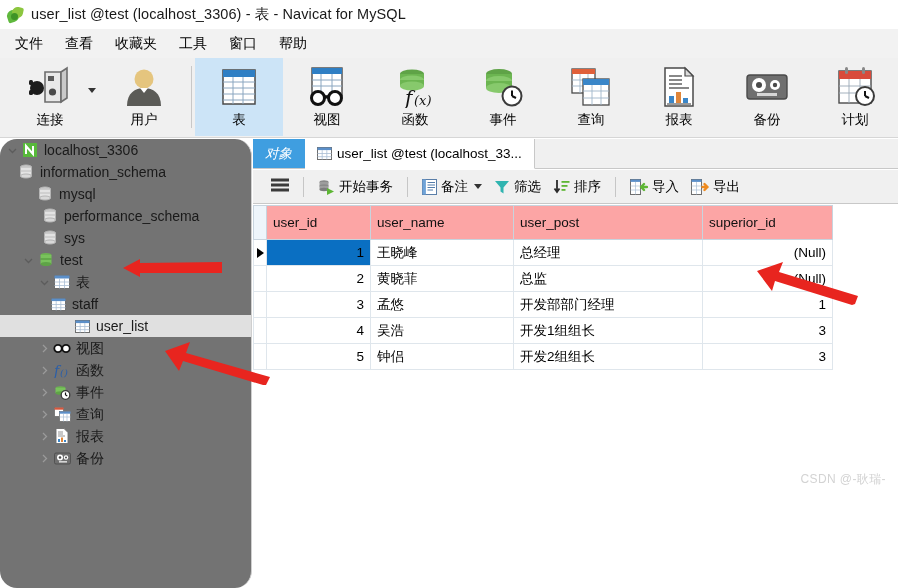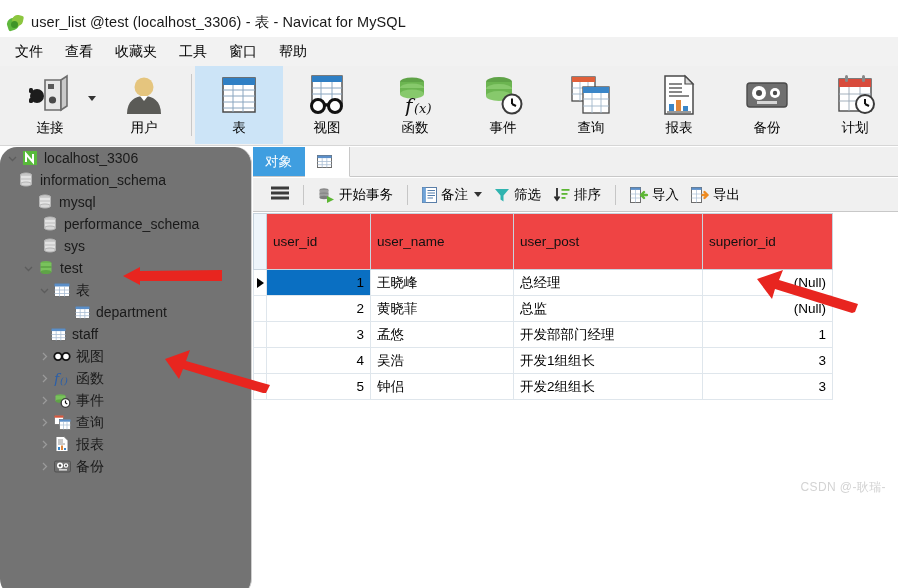--- a/index.html
+++ b/index.html
@@ -12,21 +12,21 @@
     height: 588px;
     font-family: "Liberation Sans", "DejaVu Sans", sans-serif;
     font-size: 13px;
     color: #000000;
     overflow: hidden;
     position: relative;
     -webkit-font-smoothing: antialiased;
   }
   #app {
     position: absolute;
-    left: 0; top: 8px;
+    left: 0; top: 0;
     width: 898px;
     height: 496px;
     background: #ffffff;
   }
 
   
   .titlebar {
     position: absolute;
     left: 0; top: 0;
     width: 898px; height: 29px;
@@ -217,20 +217,21 @@
     background: #f0f0f0;
     border-right: 1px solid #c8c8c8;
     white-space: nowrap;
     cursor: default;
   }
   .tab.active-blue {
     background: #3f9ee0;
     color: #ffffff;
     border-right: 1px solid #3f9ee0;
     font-weight: normal;
+    font-style: italic;
   }
   .tab.active-white {
     background: #ffffff;
     border-bottom: 1px solid #ffffff;
     margin-bottom: -1px;
   }
   .tab-ico { margin-right: 5px; display: flex; align-items: center; }
 
   .gridtoolbar {
     position: absolute;
@@ -269,27 +270,27 @@
     left: 0; top: 66px;
     width: 645px;
     background: #ffffff;
   }
   .grid table {
     border-collapse: collapse;
     font-size: 13.5px;
     table-layout: fixed;
   }
   .grid th {
-    background: #ef4444;
+    background: #fca5a5;
     border-right: 1px solid #c8d4de;
     border-bottom: 1px solid #c8d4de;
     border-top: 1px solid #c8d4de;
     font-weight: normal;
     text-align: left;
-    padding: 18px 6px;
+    padding: 7px 6px;
     height: 19px;
     color: #111;
     white-space: nowrap;
   }
   .grid th.corner {
     width: 12px;
     padding: 0;
     background: #eef5fb;
     border-left: 1px solid #c8d4de;
   }
@@ -655,54 +656,54 @@
             <line x1="0.5" y1="7" x2="15.5" y2="7"></line>
               <line x1="0.5" y1="10.5" x2="15.5" y2="10.5"></line>
             <line x1="5.5" y1="3.5" x2="5.5" y2="13.5"></line>
               <line x1="10.5" y1="3.5" x2="10.5" y2="13.5"></line>
           </g>
         </svg>
       </div>
       <div class="tree-label">表</div>
     </div>
 
-    <div class="tree-row" style="padding-left:56px">
+
+    <div class="tree-row" style="padding-left:32px">
       <div class="tw"></div>
       <div class="tree-ico">
         <svg class="tbl-ico" width="15" height="13" viewBox="0 0 15 13">
           <rect x="0.5" y="0.5" width="14" height="12" fill="#ffffff" stroke="#6e6e6e"></rect>
           <rect x="0.5" y="0.5" width="14" height="2.6" fill="#5b8fc9"></rect>
           <g stroke="#a9bed4" stroke-width="0.8">
             <line x1="0.5" y1="6.5" x2="14.5" y2="6.5"></line>
               <line x1="0.5" y1="9.7" x2="14.5" y2="9.7"></line>
             <line x1="5.2" y1="3.1" x2="5.2" y2="12.5"></line>
               <line x1="9.8" y1="3.1" x2="9.8" y2="12.5"></line>
           </g>
         </svg>
       </div>
-      <div class="tree-label">department</div>
-    </div>
-
-    <div class="tree-row" style="padding-left:32px">
+      <div class="tree-label">staff</div>
+    </div>
+
+    <div class="tree-row selected" style="padding-left:56px">
       <div class="tw"></div>
       <div class="tree-ico">
         <svg class="tbl-ico" width="15" height="13" viewBox="0 0 15 13">
           <rect x="0.5" y="0.5" width="14" height="12" fill="#ffffff" stroke="#6e6e6e"></rect>
           <rect x="0.5" y="0.5" width="14" height="2.6" fill="#5b8fc9"></rect>
           <g stroke="#a9bed4" stroke-width="0.8">
             <line x1="0.5" y1="6.5" x2="14.5" y2="6.5"></line>
               <line x1="0.5" y1="9.7" x2="14.5" y2="9.7"></line>
             <line x1="5.2" y1="3.1" x2="5.2" y2="12.5"></line>
               <line x1="9.8" y1="3.1" x2="9.8" y2="12.5"></line>
           </g>
         </svg>
       </div>
-      <div class="tree-label">staff</div>
-    </div>
-
+      <div class="tree-label">user_list</div>
+    </div>
 
     <div class="tree-row" style="padding-left:36px">
       <div class="tw">
         <svg width="9" height="9" viewBox="0 0 9 9">
             <path d="M3 1 L6.5 4.5 L3 8" fill="none" stroke="#9a9a9a" stroke-width="1.3"></path>
           </svg>
       </div>
       <div class="tree-ico">
         <svg width="18" height="11" viewBox="0 0 18 11">
           <circle cx="5" cy="5.5" r="3.7" fill="#ffffff" stroke="#111" stroke-width="1.8"></circle>
@@ -823,20 +824,21 @@
             <rect x="0.5" y="0.5" width="14" height="12" fill="#ffffff" stroke="#6e6e6e"></rect>
             <rect x="0.5" y="0.5" width="14" height="2.6" fill="#5b8fc9"></rect>
             <g stroke="#a9bed4" stroke-width="0.8">
               <line x1="0.5" y1="6.5" x2="14.5" y2="6.5"></line>
                 <line x1="0.5" y1="9.7" x2="14.5" y2="9.7"></line>
               <line x1="5.2" y1="3.1" x2="5.2" y2="12.5"></line>
                 <line x1="9.8" y1="3.1" x2="9.8" y2="12.5"></line>
             </g>
           </svg>
         </span>
+        <span>user_list @test (localhost_33...</span>
       </div>
     </div>
 
     <div class="gridtoolbar">
       <div class="gt-btn">
         <span>
           <svg width="18" height="14" viewBox="0 0 18 14">
             <rect x="0" y="0.5" width="18" height="3" fill="#3b3b3b"></rect>
             <rect x="0" y="5.5" width="18" height="3" fill="#3b3b3b"></rect>
             <rect x="0" y="10.5" width="18" height="3" fill="#3b3b3b"></rect>

